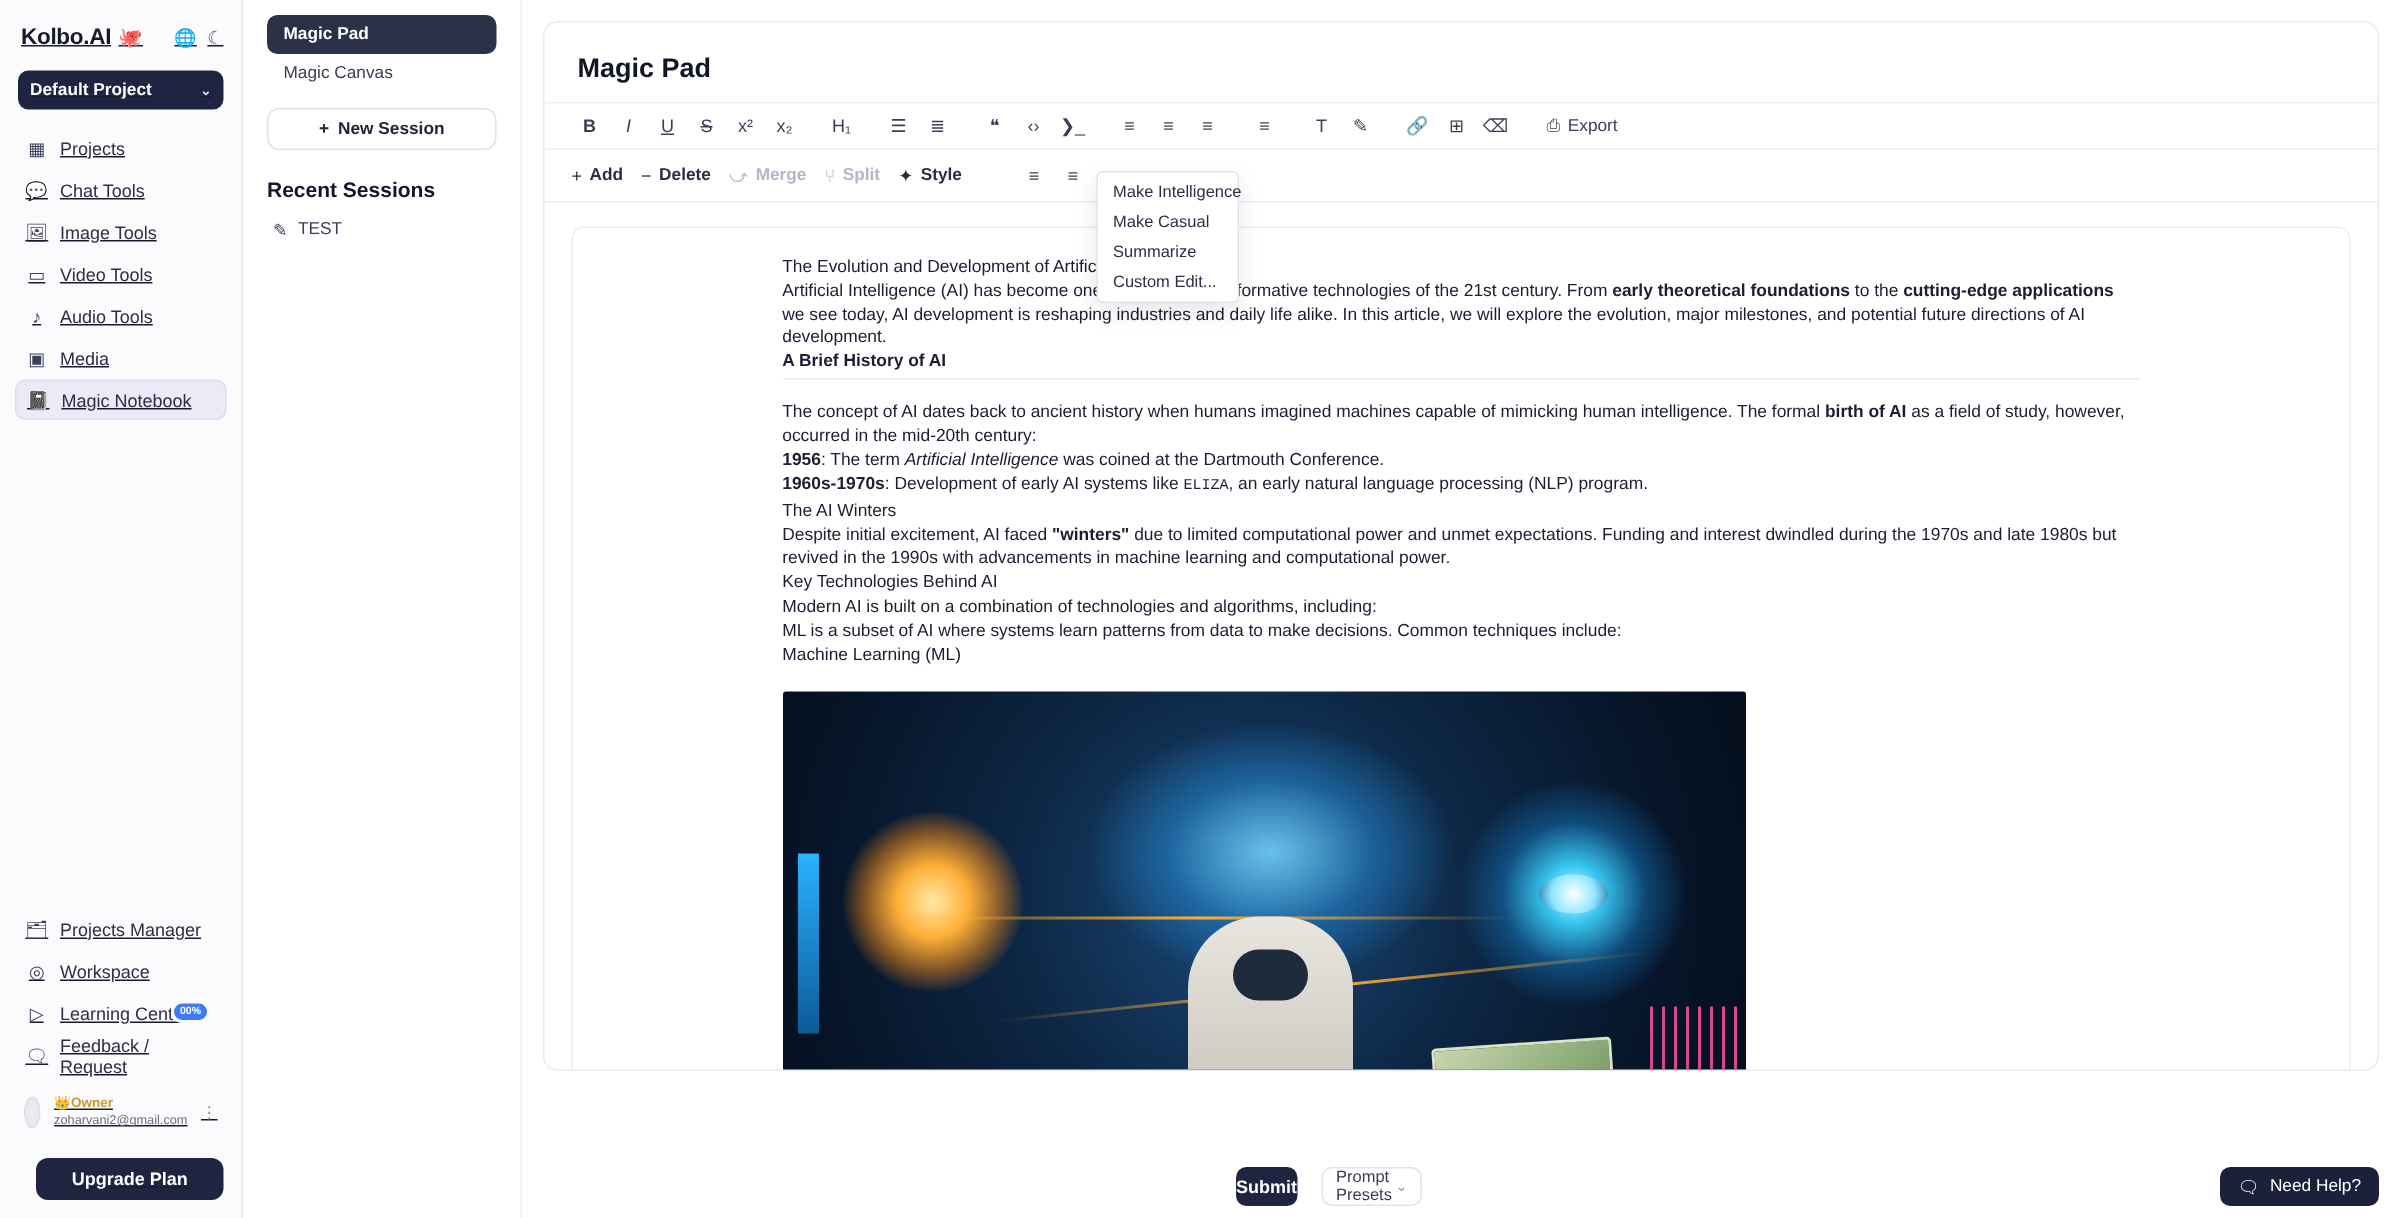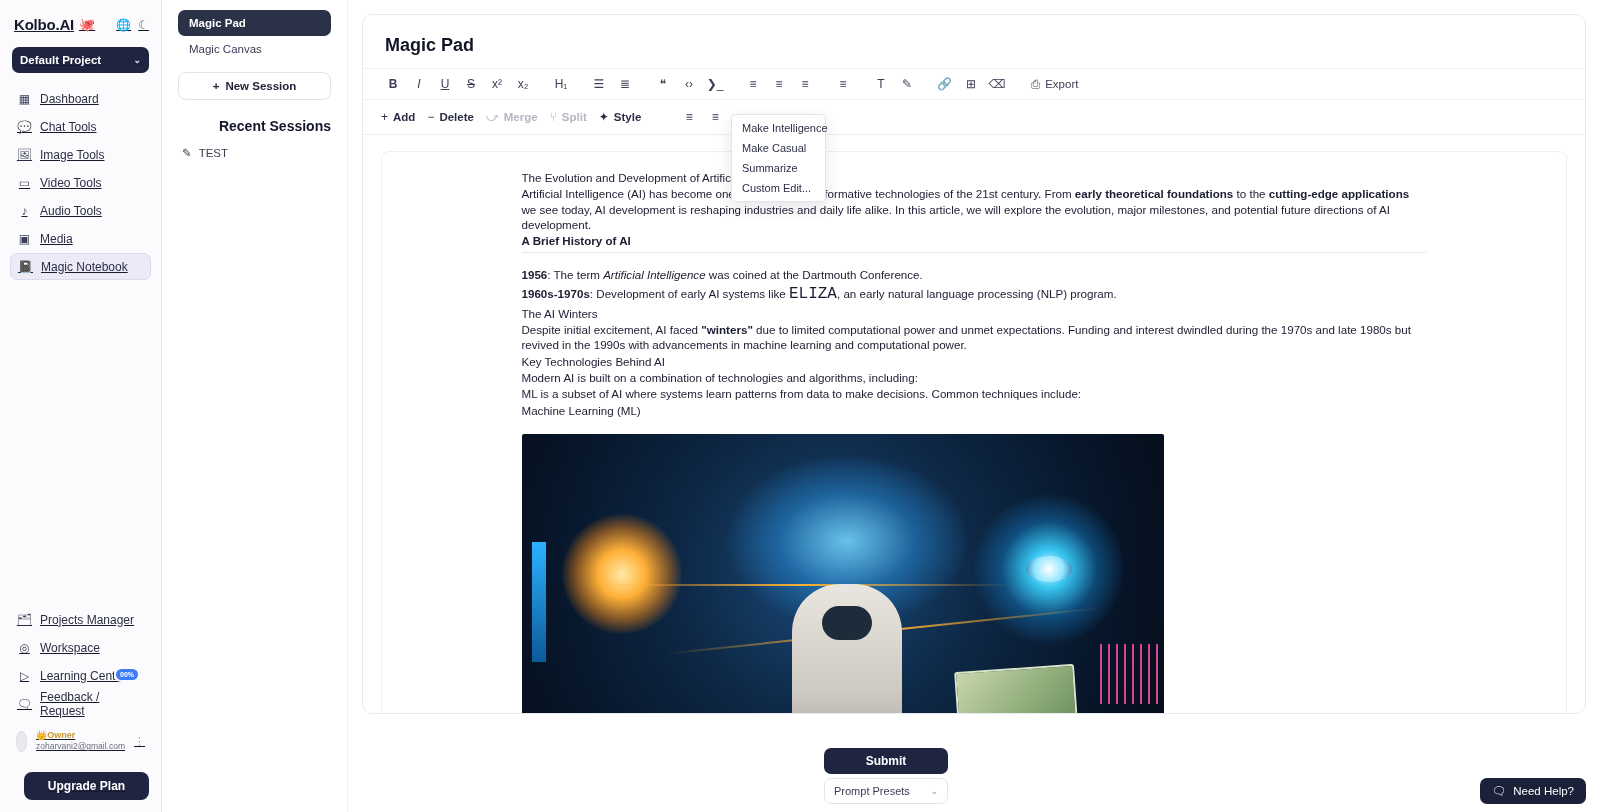--- a/index.html
+++ b/index.html
@@ -105,21 +105,21 @@
     padding: 0 11px; font-size: 11.5px; color: #3a3d55;
     cursor: pointer;
   }
   .new-session {
     margin-top: 10px;
     border: 1px solid #e2e2ea; border-radius: 8px;
     height: 28px; display: flex; align-items: center; justify-content: center;
     gap: 6px; font-size: 11.5px; font-weight: bold; color: #22253a;
     cursor: pointer;
   }
-  .recent-title { margin-top: 18px; font-size: 14px; font-weight: bold; color: #13152a; text-align: right; }
+  .recent-title { margin-top: 18px; font-size: 14px; font-weight: bold; color: #13152a; }
   .session-item {
     margin-top: 12px; display: flex; align-items: center; gap: 7px;
     font-size: 11.5px; color: #3a3d55; padding-left: 4px; cursor: pointer;
   }
 
   
   .main { flex: 1; padding: 14px 14px 0 14px; position: relative; }
   .panel {
     border: 1px solid #e9e9f0; border-radius: 10px;
     height: 700px; background: #fff; overflow: hidden;
@@ -168,21 +168,21 @@
   
   .editor {
     margin: 16px 18px 0 18px;
     border: 1px solid #eeeef4; border-radius: 8px;
     height: 580px; overflow: hidden; padding: 18px 20px;
   }
   .doc { max-width: 905px; margin: 0 auto; font-size: 11.6px; line-height: 1.32; color: #1b1d31; }
   .doc p { margin: 0 0 1px 0; }
   .doc .h-under { font-weight: bold; }
   .doc hr { border: none; border-top: 1px solid #e7e7ef; margin: 4px 0 14px 0; }
-  .doc .mono { font-family: "Liberation Mono", monospace; font-size: 16px; }
+  .doc .mono { font-family: "Liberation Mono", monospace; font-size: 10px; }
   b { font-weight: bold; }
   i { font-style: italic; }
 
   
   .hero {
     margin-top: 16px;
     width: 642px; height: 300px;
     border-radius: 2px;
     position: relative; overflow: hidden;
     background: radial-gradient(circle at 48% 46%, #1a4a7a 0%, #0d2744 42%, #07162a 75%, #050d1a 100%);
@@ -242,21 +242,21 @@
     display: flex; align-items: flex-start; gap: 12px;
     padding: 0 14px 0 476px;
   }
   .prompt-box {
     width: 440px; height: 54px;
     border: 1px solid #e3e3ec; border-radius: 8px;
     padding: 8px 10px; font-size: 11.5px; color: #9a9db0;
     resize: none; outline: none;
     font-family: "Liberation Sans", sans-serif;
   }
-  .right-col { display: flex; flex-direction: column; gap: 4px; width: 124px; }
+  .right-col { display: flex; flex-direction: row; gap: 16px; width: 124px; }
   .submit-btn {
     background: #1f2440; color: #fff; border: none;
     border-radius: 7px; height: 26px; font-size: 12px; font-weight: bold;
     cursor: pointer; font-family: "Liberation Sans", sans-serif;
   }
   .presets {
     border: 1px solid #e3e3ec; border-radius: 7px; height: 26px;
     display: flex; align-items: center; padding: 0 9px;
     font-size: 11px; color: #3a3d55; cursor: pointer;
   }
@@ -287,21 +287,21 @@
     </div>
 
     <div class="project-select">
       <span>Default Project</span>
       <span class="chev">⌄</span>
     </div>
 
     <nav class="nav">
       <div class="nav-item">
         <span class="ic">▦</span>
-        <span>Dashboard</span>
+        <span>Projects</span>
       </div>
       <div class="nav-item">
         <span class="ic">💬</span>
         <span>Chat Tools</span>
       </div>
       <div class="nav-item">
         <span class="ic">🖼</span>
         <span>Image Tools</span>
       </div>
       <div class="nav-item">
@@ -443,20 +443,21 @@
         <div class="menu-item">Summarize</div>
         <div class="menu-item">Custom Edit...</div>
       </div>
 
       <div class="editor">
         <div class="doc">
           <p>The Evolution and Development of Artificial Intelligence</p>
           <p>Artificial Intelligence (AI) has become one of the most transformative technologies of the 21st century. From <b>early theoretical foundations</b> to the <b>cutting-edge applications</b> we see today, AI development is reshaping industries and daily life alike. In this article, we will explore the evolution, major milestones, and potential future directions of AI development.</p>
           <p class="h-under">A Brief History of AI</p>
           <hr>
+          <p>The concept of AI dates back to ancient history when humans imagined machines capable of mimicking human intelligence. The formal <b>birth of AI</b> as a field of study, however, occurred in the mid-20th century:</p>
           <p><b>1956</b>: The term <i>Artificial Intelligence</i> was coined at the Dartmouth Conference.</p>
           <p><b>1960s-1970s</b>: Development of early AI systems like <span class="mono">ELIZA</span>, an early natural language processing (NLP) program.</p>
           <p>The AI Winters</p>
           <p>Despite initial excitement, AI faced <b>"winters"</b> due to limited computational power and unmet expectations. Funding and interest dwindled during the 1970s and late 1980s but revived in the 1990s with advancements in machine learning and computational power.</p>
           <p>Key Technologies Behind AI</p>
           <p>Modern AI is built on a combination of technologies and algorithms, including:</p>
           <p>ML is a subset of AI where systems learn patterns from data to make decisions. Common techniques include:</p>
           <p>Machine Learning (ML)</p>
 
           <div class="hero">

